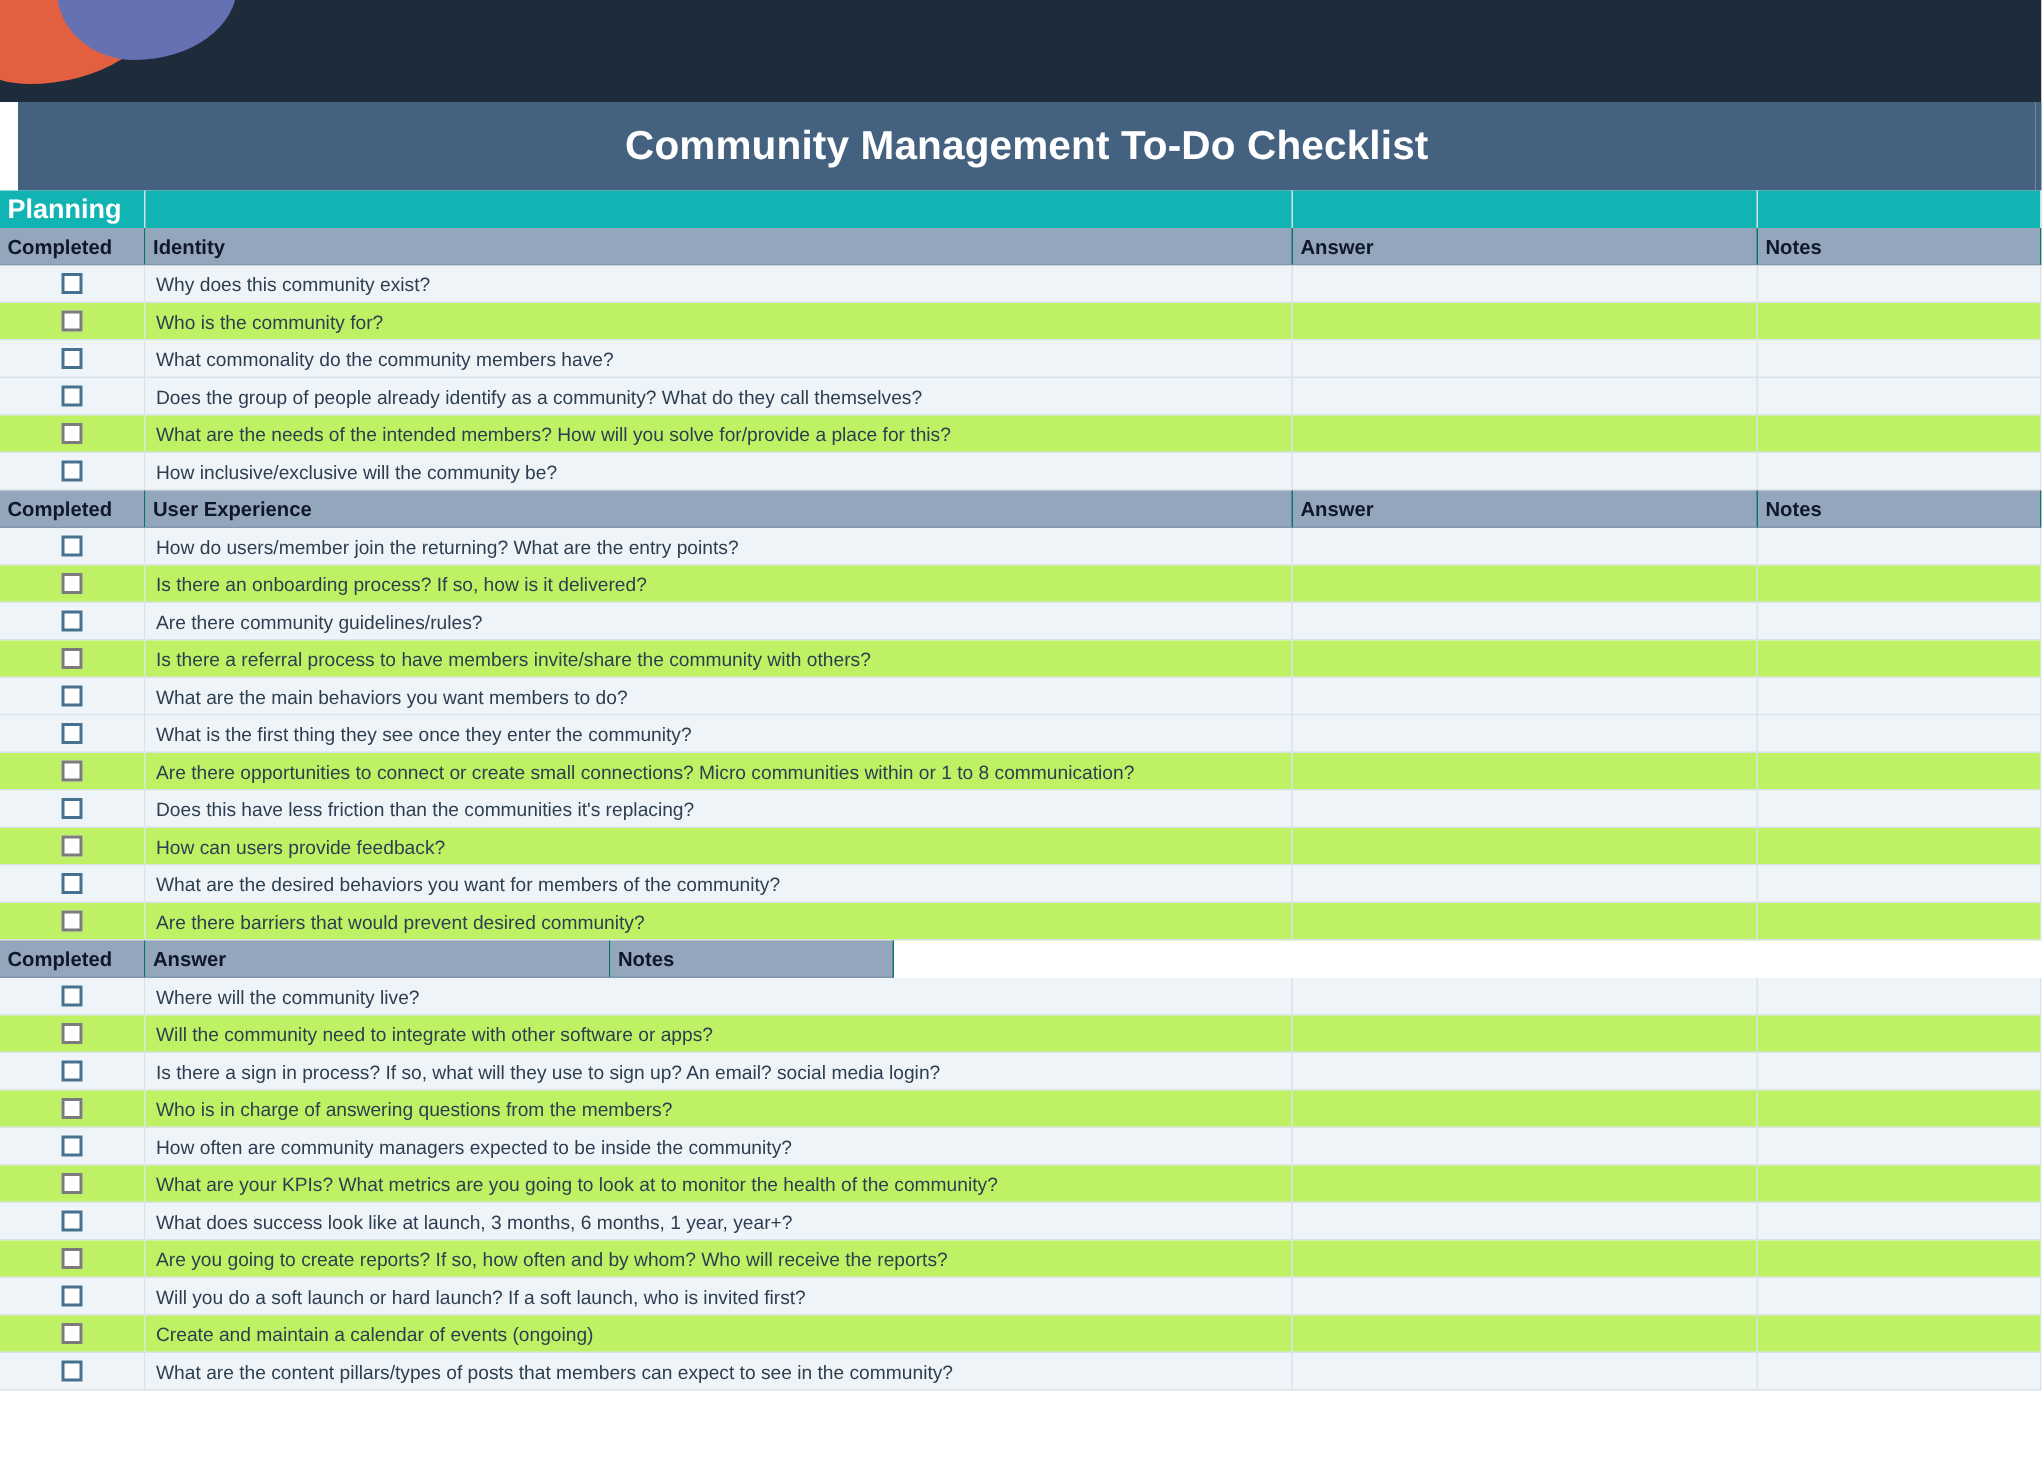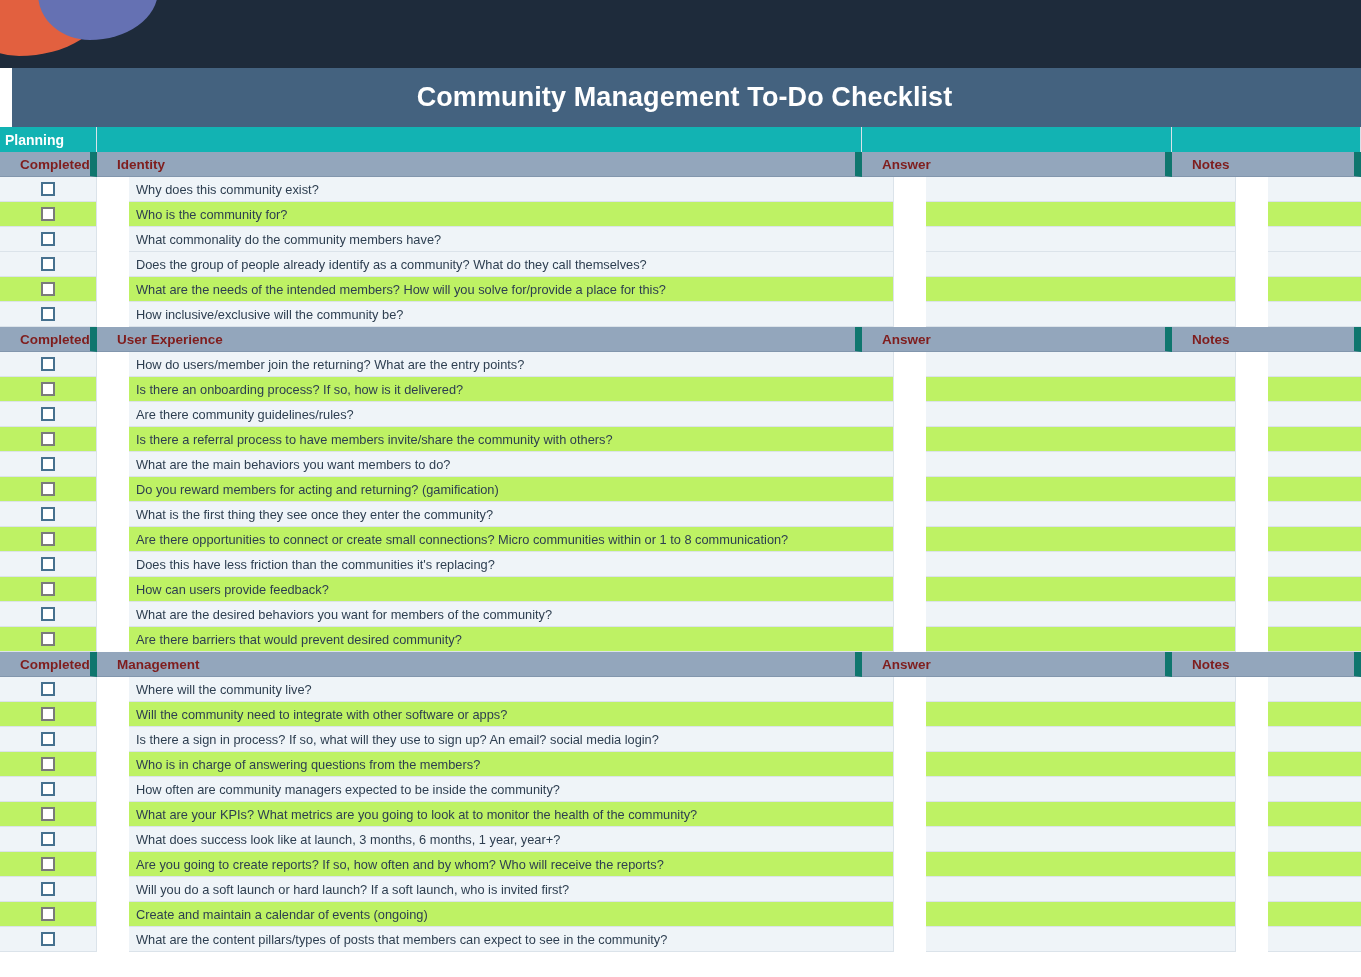--- a/index.html
+++ b/index.html
@@ -75,45 +75,45 @@
 
   
   .banner { height: 25px; }
   .banner .cell {
     background: #12b3b3;
     border-right: 1px solid #d9e2ea;
     height: 25px;
     display: flex;
     align-items: center;
     color: #ffffff;
-    font-size: 14px;
+    font-size: 18px;
     font-weight: bold;
     padding-left: 5px;
   }
   .banner .cell.blank { color: transparent; }
 
   
   .secthead { height: 25px; }
   .secthead .cell {
     background: #93a6bc;
-    border-right: 7px solid #0f766e;
+    border-right: 1px solid #0f766e;
     border-bottom: 1px solid #8296ad;
     height: 25px;
     display: flex;
     align-items: center;
-    color: #7f1d1d;
+    color: #0f172a;
     font-size: 13.5px;
     font-weight: bold;
-    padding-left: 20px;
+    padding-left: 5px;
     white-space: nowrap;
     overflow: hidden;
   }
 
   
-  .drow { height: 25px; gap: 32px; }
+  .drow { height: 25px; }
   .drow .cell {
     height: 25px;
     border-right: 1px solid #dbe3ea;
     border-bottom: 1px solid #dbe3ea;
     display: flex;
     align-items: center;
     font-size: 12.8px;
     color: #2d3e50;
     padding-left: 6px;
     white-space: nowrap;
@@ -252,28 +252,20 @@
       <div class="cell c-notes"></div>
     </div>
     <div class="row drow tint">
       <div class="cell c-check checkcell">
         <span class="cbox"></span>
       </div>
       <div class="cell c-item itemcell">What are the main behaviors you want members to do?</div>
       <div class="cell c-answer"></div>
       <div class="cell c-notes"></div>
     </div>
-    <div class="row drow plain">
-      <div class="cell c-check checkcell">
-        <span class="cbox"></span>
-      </div>
-      <div class="cell c-item itemcell">Do you reward members for acting and returning? (gamification)</div>
-      <div class="cell c-answer"></div>
-      <div class="cell c-notes"></div>
-    </div>
     <div class="row drow tint">
       <div class="cell c-check checkcell">
         <span class="cbox"></span>
       </div>
       <div class="cell c-item itemcell">What is the first thing they see once they enter the community?</div>
       <div class="cell c-answer"></div>
       <div class="cell c-notes"></div>
     </div>
     <div class="row drow plain">
       <div class="cell c-check checkcell">
@@ -310,21 +302,20 @@
     <div class="row drow plain">
       <div class="cell c-check checkcell">
         <span class="cbox"></span>
       </div>
       <div class="cell c-item itemcell">Are there barriers that would prevent desired community?</div>
       <div class="cell c-answer"></div>
       <div class="cell c-notes"></div>
     </div>
     <div class="row secthead">
       <div class="cell c-check">Completed</div>
-      <div class="cell c-item">Management</div>
       <div class="cell c-answer">Answer</div>
       <div class="cell c-notes">Notes</div>
     </div>
     <div class="row drow tint">
       <div class="cell c-check checkcell">
         <span class="cbox"></span>
       </div>
       <div class="cell c-item itemcell">Where will the community live?</div>
       <div class="cell c-answer"></div>
       <div class="cell c-notes"></div>

